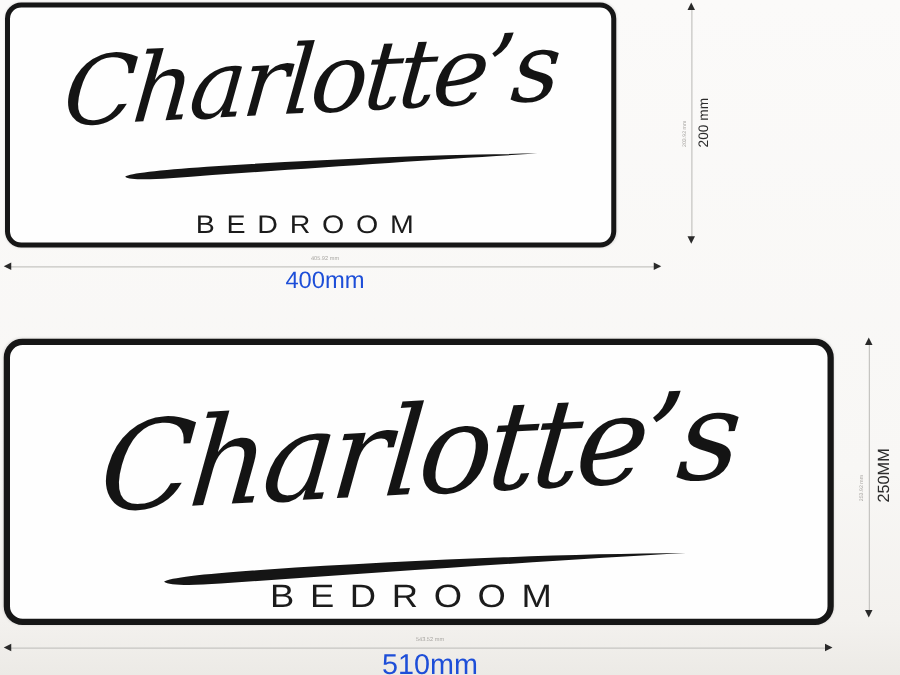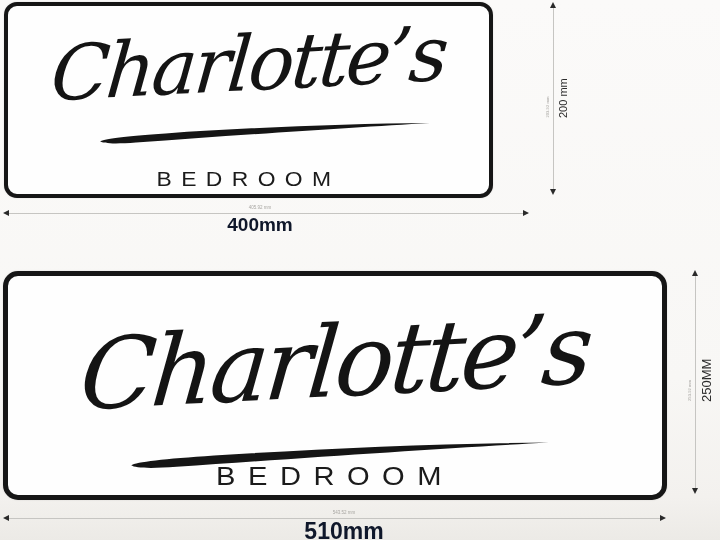--- a/index.html
+++ b/index.html
@@ -31,21 +31,21 @@
   }
   .small .subtitle{bottom:1px;font-size:22px;letter-spacing:9px;transform:scale(1.04,0.92);}
   .large .subtitle{bottom:2px;font-size:28px;letter-spacing:12px;transform:scale(1.04,0.92);}
   .dim-line-h{position:absolute;height:1px;background:#c6c5c2;}
   .dim-line-v{position:absolute;width:1px;background:#c6c5c2;}
   .dim-arrow{position:absolute;width:0;height:0;}
   .ar-left{border-top:3px solid transparent;border-bottom:3px solid transparent;border-right:6px solid #2a2a2a;}
   .ar-right{border-top:3px solid transparent;border-bottom:3px solid transparent;border-left:6px solid #2a2a2a;}
   .ar-up{border-left:3px solid transparent;border-right:3px solid transparent;border-bottom:6px solid #2a2a2a;}
   .ar-down{border-left:3px solid transparent;border-right:3px solid transparent;border-top:6px solid #2a2a2a;}
-  .dim-label-h{position:absolute;text-align:center;color:#0f172a;font-family:"Liberation Sans",sans-serif;font-weight:bold;}
+  .dim-label-h{position:absolute;text-align:center;color:#1d4ed8;font-family:"Liberation Sans",sans-serif;}
   .dim-label-v{
     position:absolute;color:#2c2c2c;font-family:"Liberation Sans",sans-serif;
     writing-mode:vertical-rl;transform:rotate(180deg);text-align:center;white-space:nowrap;
   }
   .micro{color:#a8a6a2;}
   .micro-h{position:absolute;text-align:center;font-size:6px;transform:scale(0.75);transform-origin:center;font-family:"Liberation Sans",sans-serif;white-space:nowrap;}
   .micro-v{position:absolute;font-size:6px;writing-mode:vertical-rl;transform:rotate(180deg) scale(0.7);transform-origin:center;font-family:"Liberation Sans",sans-serif;white-space:nowrap;}
 </style>
 </head>
 <body>

